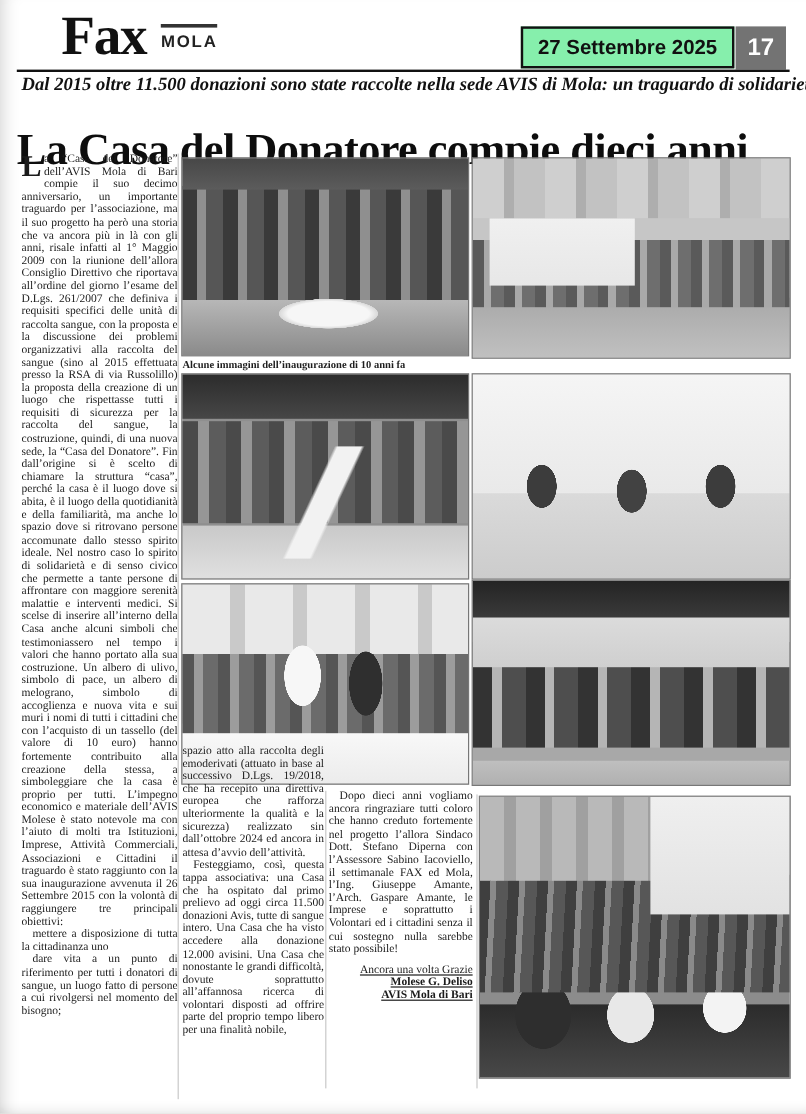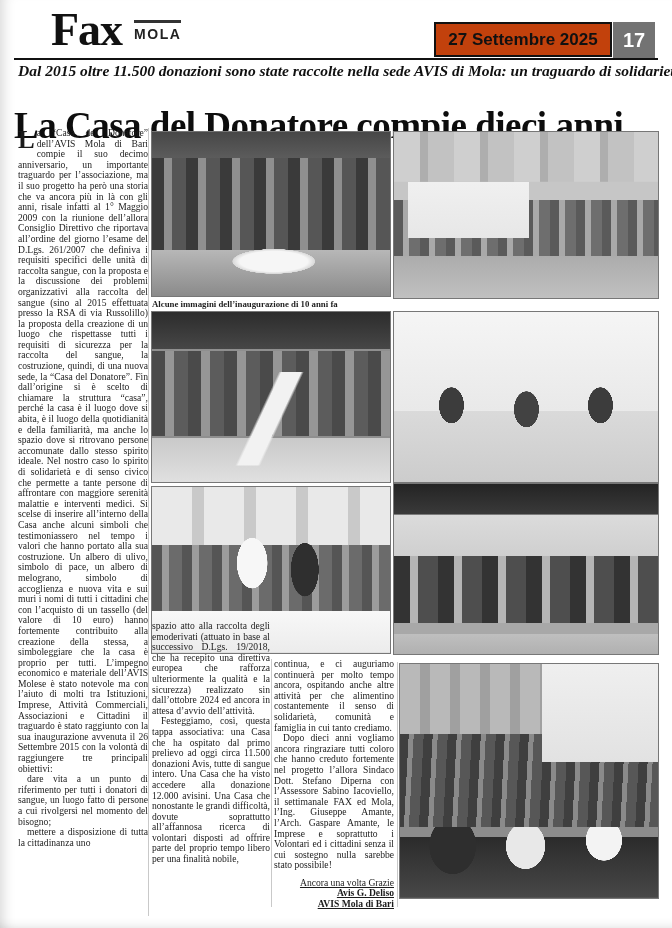--- a/index.html
+++ b/index.html
@@ -5,21 +5,21 @@
   html,body{margin:0;padding:0;background:#e9e9e7;}
   .page{
     position:relative;width:672px;height:928px;background:#ffffff;
     font-family:"Liberation Serif",serif;color:#161616;overflow:hidden;
     box-shadow:inset 14px 0 14px -12px rgba(0,0,0,.18), inset 0 -10px 10px -8px rgba(0,0,0,.10);
   }
   
   .masthead{position:absolute;left:19px;top:6px;height:50px;margin-left:32px;}
   .logo{font-family:"Liberation Serif",serif;font-weight:bold;font-size:46px;line-height:48px;letter-spacing:-1px;color:#111;display:inline-block;}
   .edition{display:inline-block;vertical-align:baseline;margin-left:12px;font-family:"Liberation Sans",sans-serif;font-weight:bold;font-size:14px;letter-spacing:1.5px;color:#222;border-top:3px solid #333;padding-top:3px;transform:translateY(-6px);}
-  .datebox{position:absolute;left:434px;top:22px;width:174px;height:31px;border:2.5px solid #111;background:#c2410c;display:flex;align-items:center;justify-content:center;font-family:"Liberation Sans",sans-serif;font-weight:bold;font-size:17px;color:#111;}
+  .datebox{position:absolute;left:434px;top:22px;width:174px;height:31px;border:2.5px solid #111;background:#86efac;display:flex;align-items:center;justify-content:center;font-family:"Liberation Sans",sans-serif;font-weight:bold;font-size:17px;color:#111;}
   .pagebox{position:absolute;left:613px;top:22px;width:42px;height:36px;background:#737373;color:#fff;display:flex;align-items:center;justify-content:center;font-family:"Liberation Sans",sans-serif;font-weight:bold;font-size:20px;}
   .header-rule{position:absolute;left:14px;top:58px;width:644px;height:2px;background:#111;}
   
   .kicker{position:absolute;left:18px;top:62px;width:644px;font-style:italic;font-weight:bold;font-size:15.5px;line-height:18px;color:#111;white-space:nowrap;}
   .headline{position:absolute;left:14px;top:80px;width:650px;font-weight:bold;font-size:37px;line-height:42px;letter-spacing:-0.5px;color:#0d0d0d;white-space:nowrap;}
   
   .textcol{position:absolute;text-align:justify;font-size:9.6px;line-height:10.6px;color:#1b1b1b;overflow:hidden;hyphens:auto;-webkit-hyphens:auto;}
   .textcol p{margin:0;text-indent:9px;}
   .textcol p.first{text-indent:0;}
   .col1{left:18px;top:128px;width:130px;height:788px;}
@@ -119,41 +119,40 @@
 
   <div class="kicker">Dal 2015 oltre 11.500 donazioni sono state raccolte nella sede AVIS di Mola: un traguardo di solidarietà</div>
   <h1 class="headline">La Casa del Donatore compie dieci anni</h1>
 
   <div class="vrule r1"></div>
   <div class="vrule r2"></div>
   <div class="vrule r3"></div>
 
   <div class="textcol col1">
     <p class="first"><span class="dropcap">L</span><span>a “Casa del Donatore” dell’AVIS Mola di Bari compie il suo decimo anniversario, un importante traguardo per l’associazione, ma il suo progetto ha però una storia che va ancora più in là con gli anni, risale infatti al 1° Maggio 2009 con la riunione dell’allora Consiglio Direttivo che riportava all’ordine del giorno l’esame del D.Lgs. 261/2007 che definiva i requisiti specifici delle unità di raccolta sangue, con la proposta e la discussione dei problemi organizzativi alla raccolta del sangue (sino al 2015 effettuata presso la RSA di via Russolillo) la proposta della creazione di un luogo che rispettasse tutti i requisiti di sicurezza per la raccolta del sangue, la costruzione, quindi, di una nuova sede, la “Casa del Donatore”. Fin dall’origine si è scelto di chiamare la struttura “casa”, perché la casa è il luogo dove si abita, è il luogo della quotidianità e della familiarità, ma anche lo spazio dove si ritrovano persone accomunate dallo stesso spirito ideale. Nel nostro caso lo spirito di solidarietà e di senso civico che permette a tante persone di affrontare con maggiore serenità malattie e interventi medici. Si scelse di inserire all’interno della Casa anche alcuni simboli che testimoniassero nel tempo i valori che hanno portato alla sua costruzione. Un albero di ulivo, simbolo di pace, un albero di melograno, simbolo di accoglienza e nuova vita e sui muri i nomi di tutti i cittadini che con l’acquisto di un tassello (del valore di 10 euro) hanno fortemente contribuito alla creazione della stessa, a simboleggiare che la casa è proprio per tutti. L’impegno economico e materiale dell’AVIS Molese è stato notevole ma con l’aiuto di molti tra Istituzioni, Imprese, Attività Commerciali, Associazioni e Cittadini il traguardo è stato raggiunto con la sua inaugurazione avvenuta il 26 Settembre 2015 con la volontà di raggiungere tre principali obiettivi:</span></p>
+    <p>mettere a disposizione di tutta la cittadinanza uno</p>
     <p>dare vita a un punto di riferimento per tutti i donatori di sangue, un luogo fatto di persone a cui rivolgersi nel momento del bisogno;</p>
-    <p>mettere a disposizione di tutta la cittadinanza uno</p>
   </div>
 
   <div class="photo photo-a"></div>
   <div class="photo photo-b"></div>
   <div class="caption">Alcune immagini dell’inaugurazione di 10 anni fa</div>
   <div class="photo photo-c"></div>
   <div class="photo photo-d"></div>
   <div class="photo photo-e"></div>
   <div class="photo photo-f"></div>
   <div class="photo photo-g"></div>
 
   <div class="textcol col2">
     <p class="first">spazio atto alla raccolta degli emoderivati (attuato in base al successivo D.Lgs. 19/2018, che ha recepito una direttiva europea che rafforza ulteriormente la qualità e la sicurezza) realizzato sin dall’ottobre 2024 ed ancora in attesa d’avvio dell’attività.</p>
     <p>Festeggiamo, così, questa tappa associativa: una Casa che ha ospitato dal primo prelievo ad oggi circa 11.500 donazioni Avis, tutte di sangue intero. Una Casa che ha visto accedere alla donazione 12.000 avisini. Una Casa che nonostante le grandi difficoltà, dovute soprattutto all’affannosa ricerca di volontari disposti ad offrire parte del proprio tempo libero per una finalità nobile,</p>
   </div>
 
   <div class="textcol col3">
-    <p class="first">continua, e ci auguriamo continuerà per molto tempo ancora, ospitando anche altre attività per che alimentino costantemente il senso di solidarietà, comunità e famiglia in cui tanto crediamo.</p>
     <p>Dopo dieci anni vogliamo ancora ringraziare tutti coloro che hanno creduto fortemente nel progetto l’allora Sindaco Dott. Stefano Diperna con l’Assessore Sabino Iacoviello, il settimanale FAX ed Mola, l’Ing. Giuseppe Amante, l’Arch. Gaspare Amante, le Imprese e soprattutto i Volontari ed i cittadini senza il cui sostegno nulla sarebbe stato possibile!</p>
     <div class="signature">
       <span class="sig-line">Ancora una volta Grazie</span>
-      <span class="sig-line sig-bold">Avis G. Deliso</span>
+      <span class="sig-line sig-bold">Molese G. Deliso</span>
       <span class="sig-line sig-bold">AVIS Mola di Bari</span>
     </div>
   </div>
 
 </div>
 
 </body></html>

